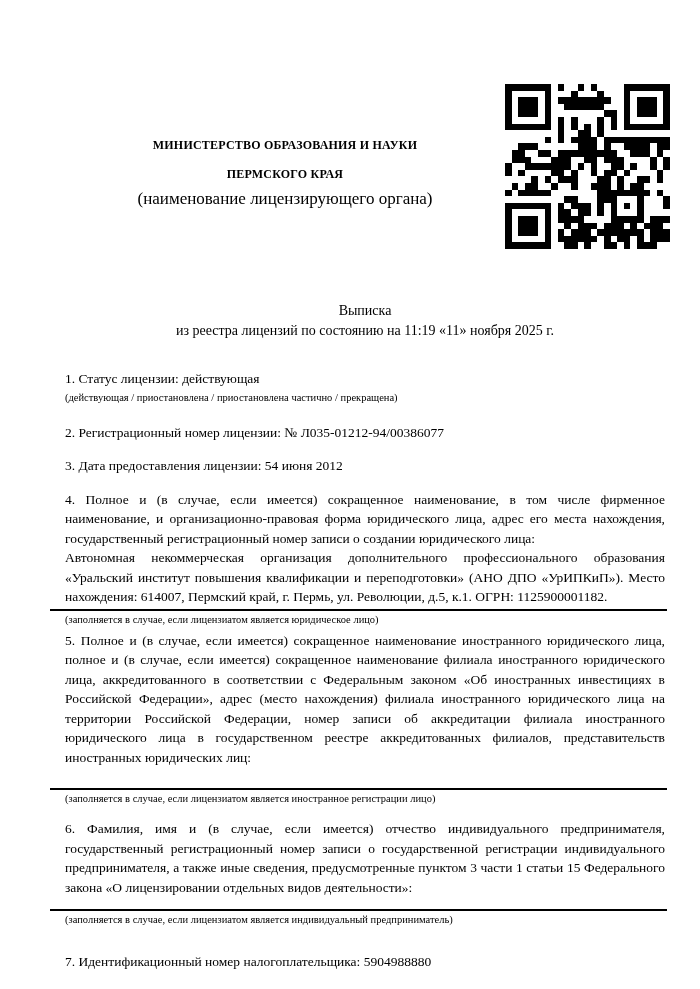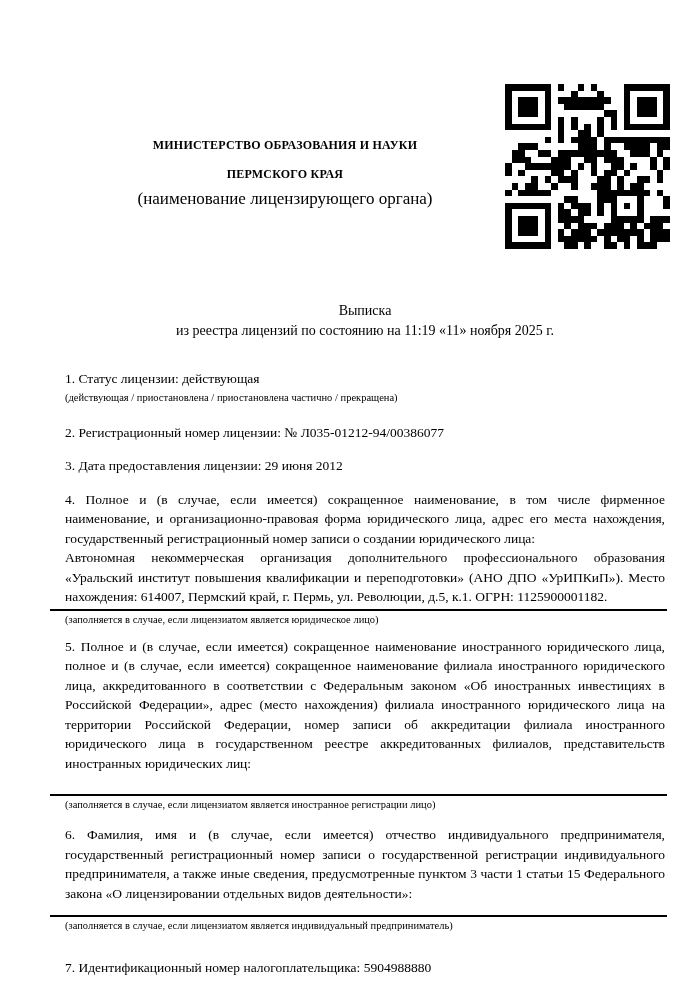--- a/index.html
+++ b/index.html
@@ -64,21 +64,21 @@
   .rule {
     border-top: 2px solid #000000;
     margin-left: -15px;
     width: 617px;
   }
   .blank-line { height: 21px; }
   .gap-sm { height: 12px; }
   .mt-item1 { margin-top: 28px; }
   .mt-item2 { margin-top: 19px; }
   .mt-item  { margin-top: 14px; }
-  .mt-item5 { margin-top: 11px; }
+  .mt-item5 { margin-top: 5px; }
   .mt-item7 { margin-top: 26px; }
   .rule-tight { margin-top: 2px; }
   svg.qr { display: block; }
 </style>
 </head>
 <body>
 
 <div class="page">
 
   <div class="header">
@@ -434,21 +434,21 @@
     <div class="doc-title">
       <div>Выписка</div>
       <div>из реестра лицензий по состоянию на 11:19 «11» ноября 2025 г.</div>
     </div>
 
     <div class="item mt-item1">1. Статус лицензии: действующая</div>
     <div class="fill-note">(действующая / приостановлена / приостановлена частично / прекращена)</div>
 
     <div class="item mt-item2">2. Регистрационный номер лицензии: № Л035-01212-94/00386077</div>
 
-    <div class="item mt-item">3. Дата предоставления лицензии: 29 июня 2012</div>
+    <div class="item mt-item">3. Дата предоставления лицензии: 54 июня 2012</div>
 
     <div class="item mt-item">
       <div class="just">4. Полное и (в случае, если имеется) сокращенное наименование, в том числе фирменное наименование, и организационно-правовая форма юридического лица, адрес его места нахождения, государственный регистрационный номер записи о создании юридического лица:</div>
       <div class="just">Автономная некоммерческая организация дополнительного профессионального образования «Уральский институт повышения квалификации и переподготовки» (АНО ДПО «УрИПКиП»). Место нахождения: 614007, Пермский край, г. Пермь, ул. Революции, д.5, к.1. ОГРН: 1125900001182.</div>
       <div class="rule rule-tight"></div>
       <div class="fill-note">(заполняется в случае, если лицензиатом является юридическое лицо)</div>
     </div>
 
     <div class="item mt-item5">
       <div class="just">5. Полное и (в случае, если имеется) сокращенное наименование иностранного юридического лица, полное и (в случае, если имеется) сокращенное наименование филиала иностранного юридического лица, аккредитованного в соответствии с Федеральным законом «Об иностранных инвестициях в Российской Федерации», адрес (место нахождения) филиала иностранного юридического лица на территории Российской Федерации, номер записи об аккредитации филиала иностранного юридического лица в государственном реестре аккредитованных филиалов, представительств иностранных юридических лиц:</div>

